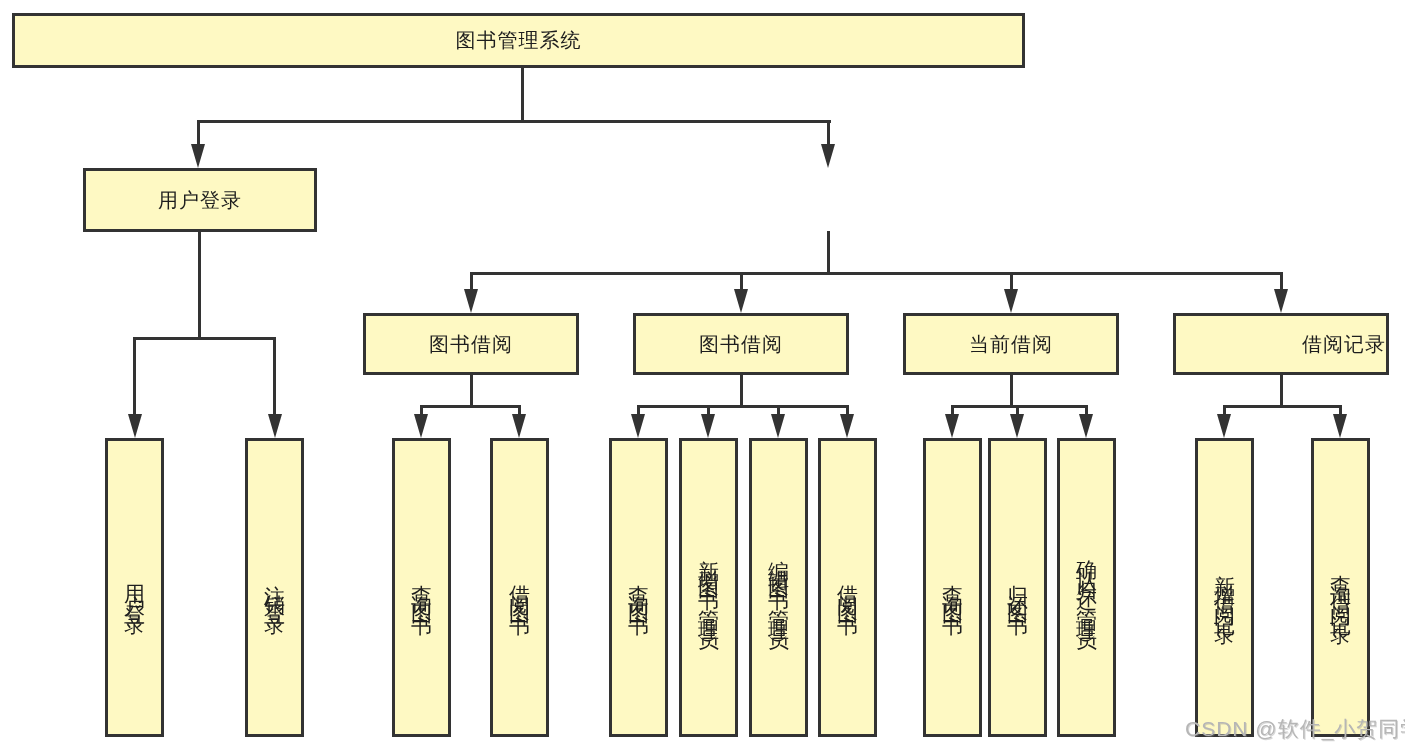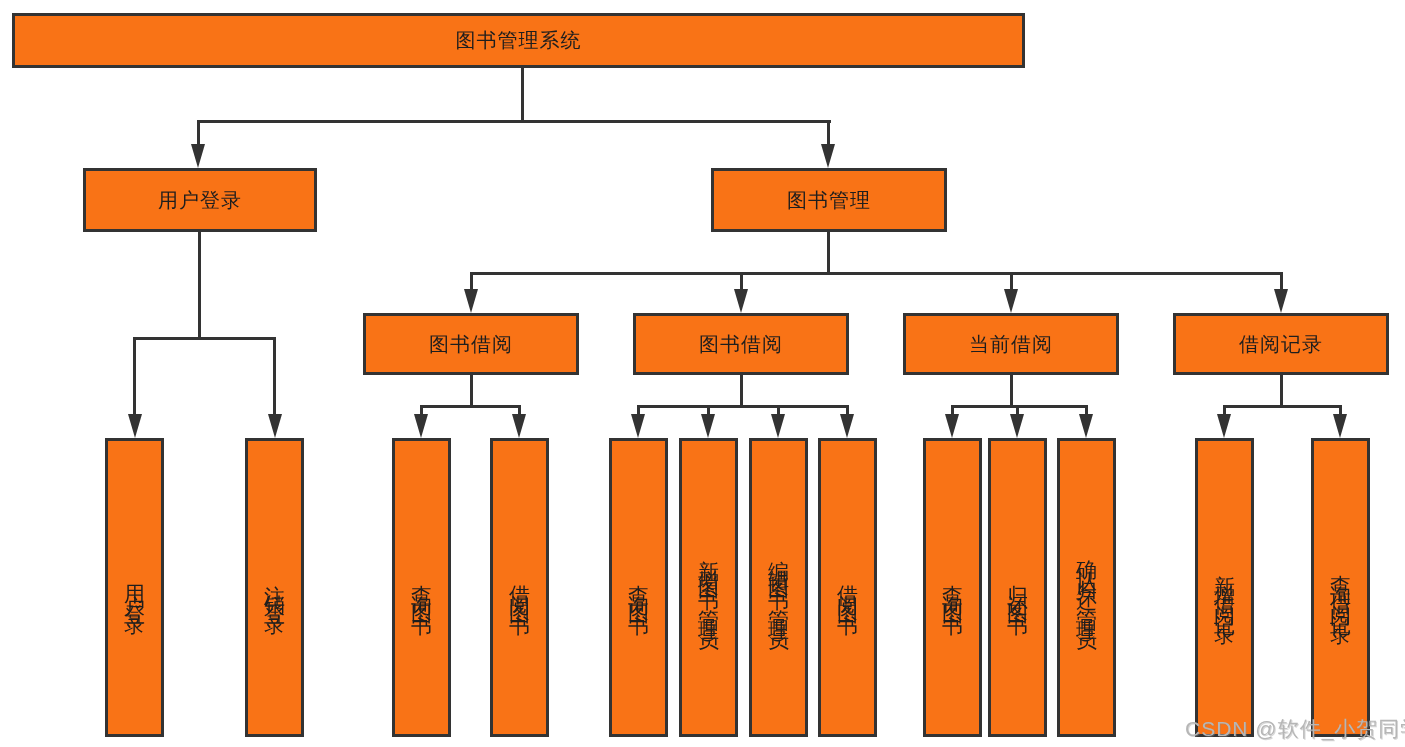--- a/index.html
+++ b/index.html
@@ -1,21 +1,21 @@
 <!DOCTYPE html>
 <html><head>
 <meta charset="utf-8">
 <style>
   html,body{margin:0;padding:0;background:#ffffff;}
   .canvas{
     position:relative;width:1405px;height:747px;background:#ffffff;overflow:hidden;
     font-family:"Liberation Sans","DejaVu Sans",sans-serif;
   }
   .node{
-    position:absolute;box-sizing:border-box;border:3px solid #333333;background:#f97316;
+    position:absolute;box-sizing:border-box;border:3px solid #333333;background:#fef9c3;
     display:flex;align-items:center;justify-content:center;
     color:#1e1e1e;font-size:20px;letter-spacing:1px;white-space:nowrap;
   }
   .node-v span{
     writing-mode:vertical-rl;text-orientation:mixed;
     letter-spacing:10px;line-height:1.05;font-size:21px;color:#1e1e1e;
   }
   .ln{position:absolute;background:#333333;}
   .arr{
     position:absolute;width:0;height:0;
@@ -39,23 +39,20 @@
   <div class="ln" style="left:521px;top:66px;width:3px;height:56px;"></div>
   <div class="ln" style="left:197px;top:120px;width:634px;height:3px;"></div>
   <div class="ln" style="left:197px;top:120px;width:3px;height:27px;"></div>
   <div class="ln" style="left:827px;top:120px;width:3px;height:27px;"></div>
   <div class="arr" style="left:191px;top:144px;"></div>
   <div class="arr" style="left:821px;top:144px;"></div>
 
   <div class="node" style="left:83px;top:168px;width:234px;height:64px;">
     <span>用户登录</span>
   </div>
-  <div class="node" style="left:711px;top:168px;width:236px;height:64px;">
-    <span>图书管理</span>
-  </div>
 
   <div class="ln" style="left:198px;top:232px;width:3px;height:108px;"></div>
   <div class="ln" style="left:133px;top:337px;width:143px;height:3px;"></div>
   <div class="ln" style="left:133px;top:337px;width:3px;height:79px;"></div>
   <div class="ln" style="left:273px;top:337px;width:3px;height:79px;"></div>
   <div class="arr" style="left:128px;top:414px;"></div>
   <div class="arr" style="left:268px;top:414px;"></div>
 
   <div class="ln" style="left:827px;top:231px;width:3px;height:44px;"></div>
   <div class="ln" style="left:470px;top:272px;width:813px;height:3px;"></div>
@@ -70,21 +67,21 @@
 
   <div class="node" style="left:363px;top:313px;width:216px;height:62px;">
     <span>图书借阅</span>
   </div>
   <div class="node" style="left:633px;top:313px;width:216px;height:62px;">
     <span>图书借阅</span>
   </div>
   <div class="node" style="left:903px;top:313px;width:216px;height:62px;">
     <span>当前借阅</span>
   </div>
-  <div class="node" style="left:1173px;top:313px;width:216px;height:62px;">
+  <div class="node" style="left:1173px;top:313px;width:216px;height:62px;justify-content:flex-end;">
     <span>借阅记录</span>
   </div>
 
   <div class="ln" style="left:470px;top:375px;width:3px;height:32px;"></div>
   <div class="ln" style="left:420px;top:405px;width:101px;height:3px;"></div>
   <div class="ln" style="left:420px;top:405px;width:3px;height:12px;"></div>
   <div class="ln" style="left:518px;top:405px;width:3px;height:12px;"></div>
   <div class="arr" style="left:414px;top:414px;"></div>
   <div class="arr" style="left:512px;top:414px;"></div>
 

